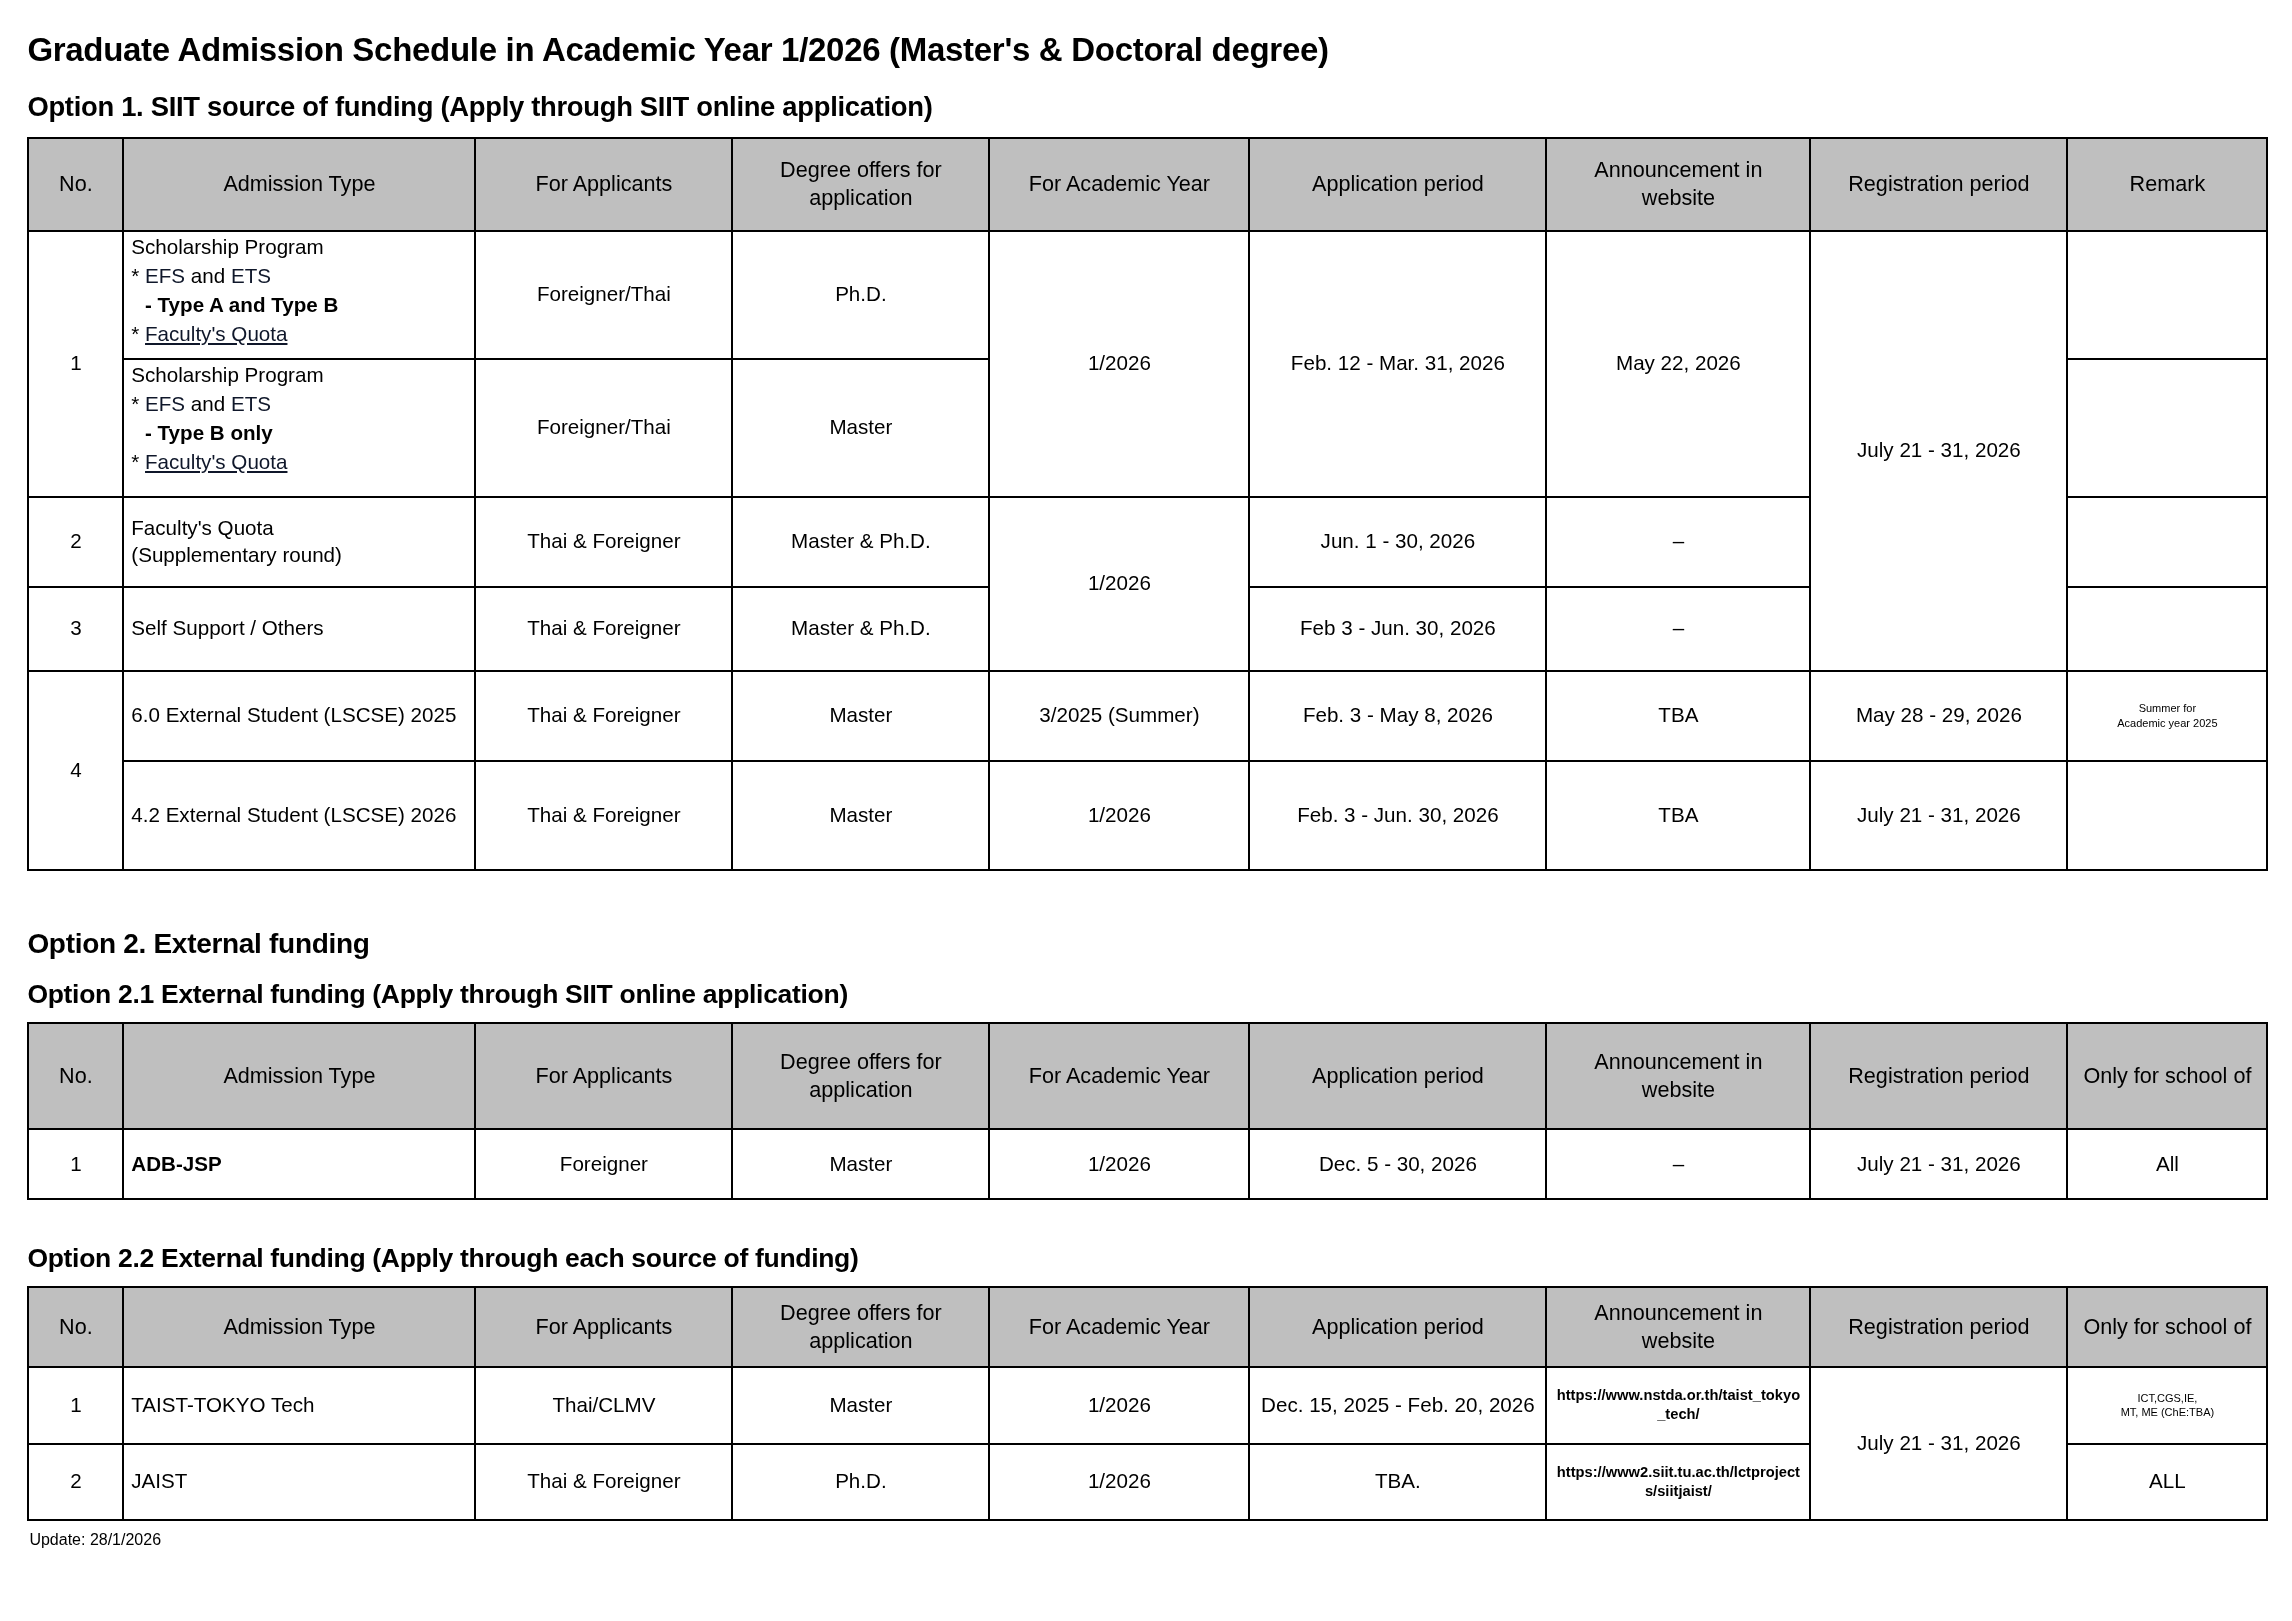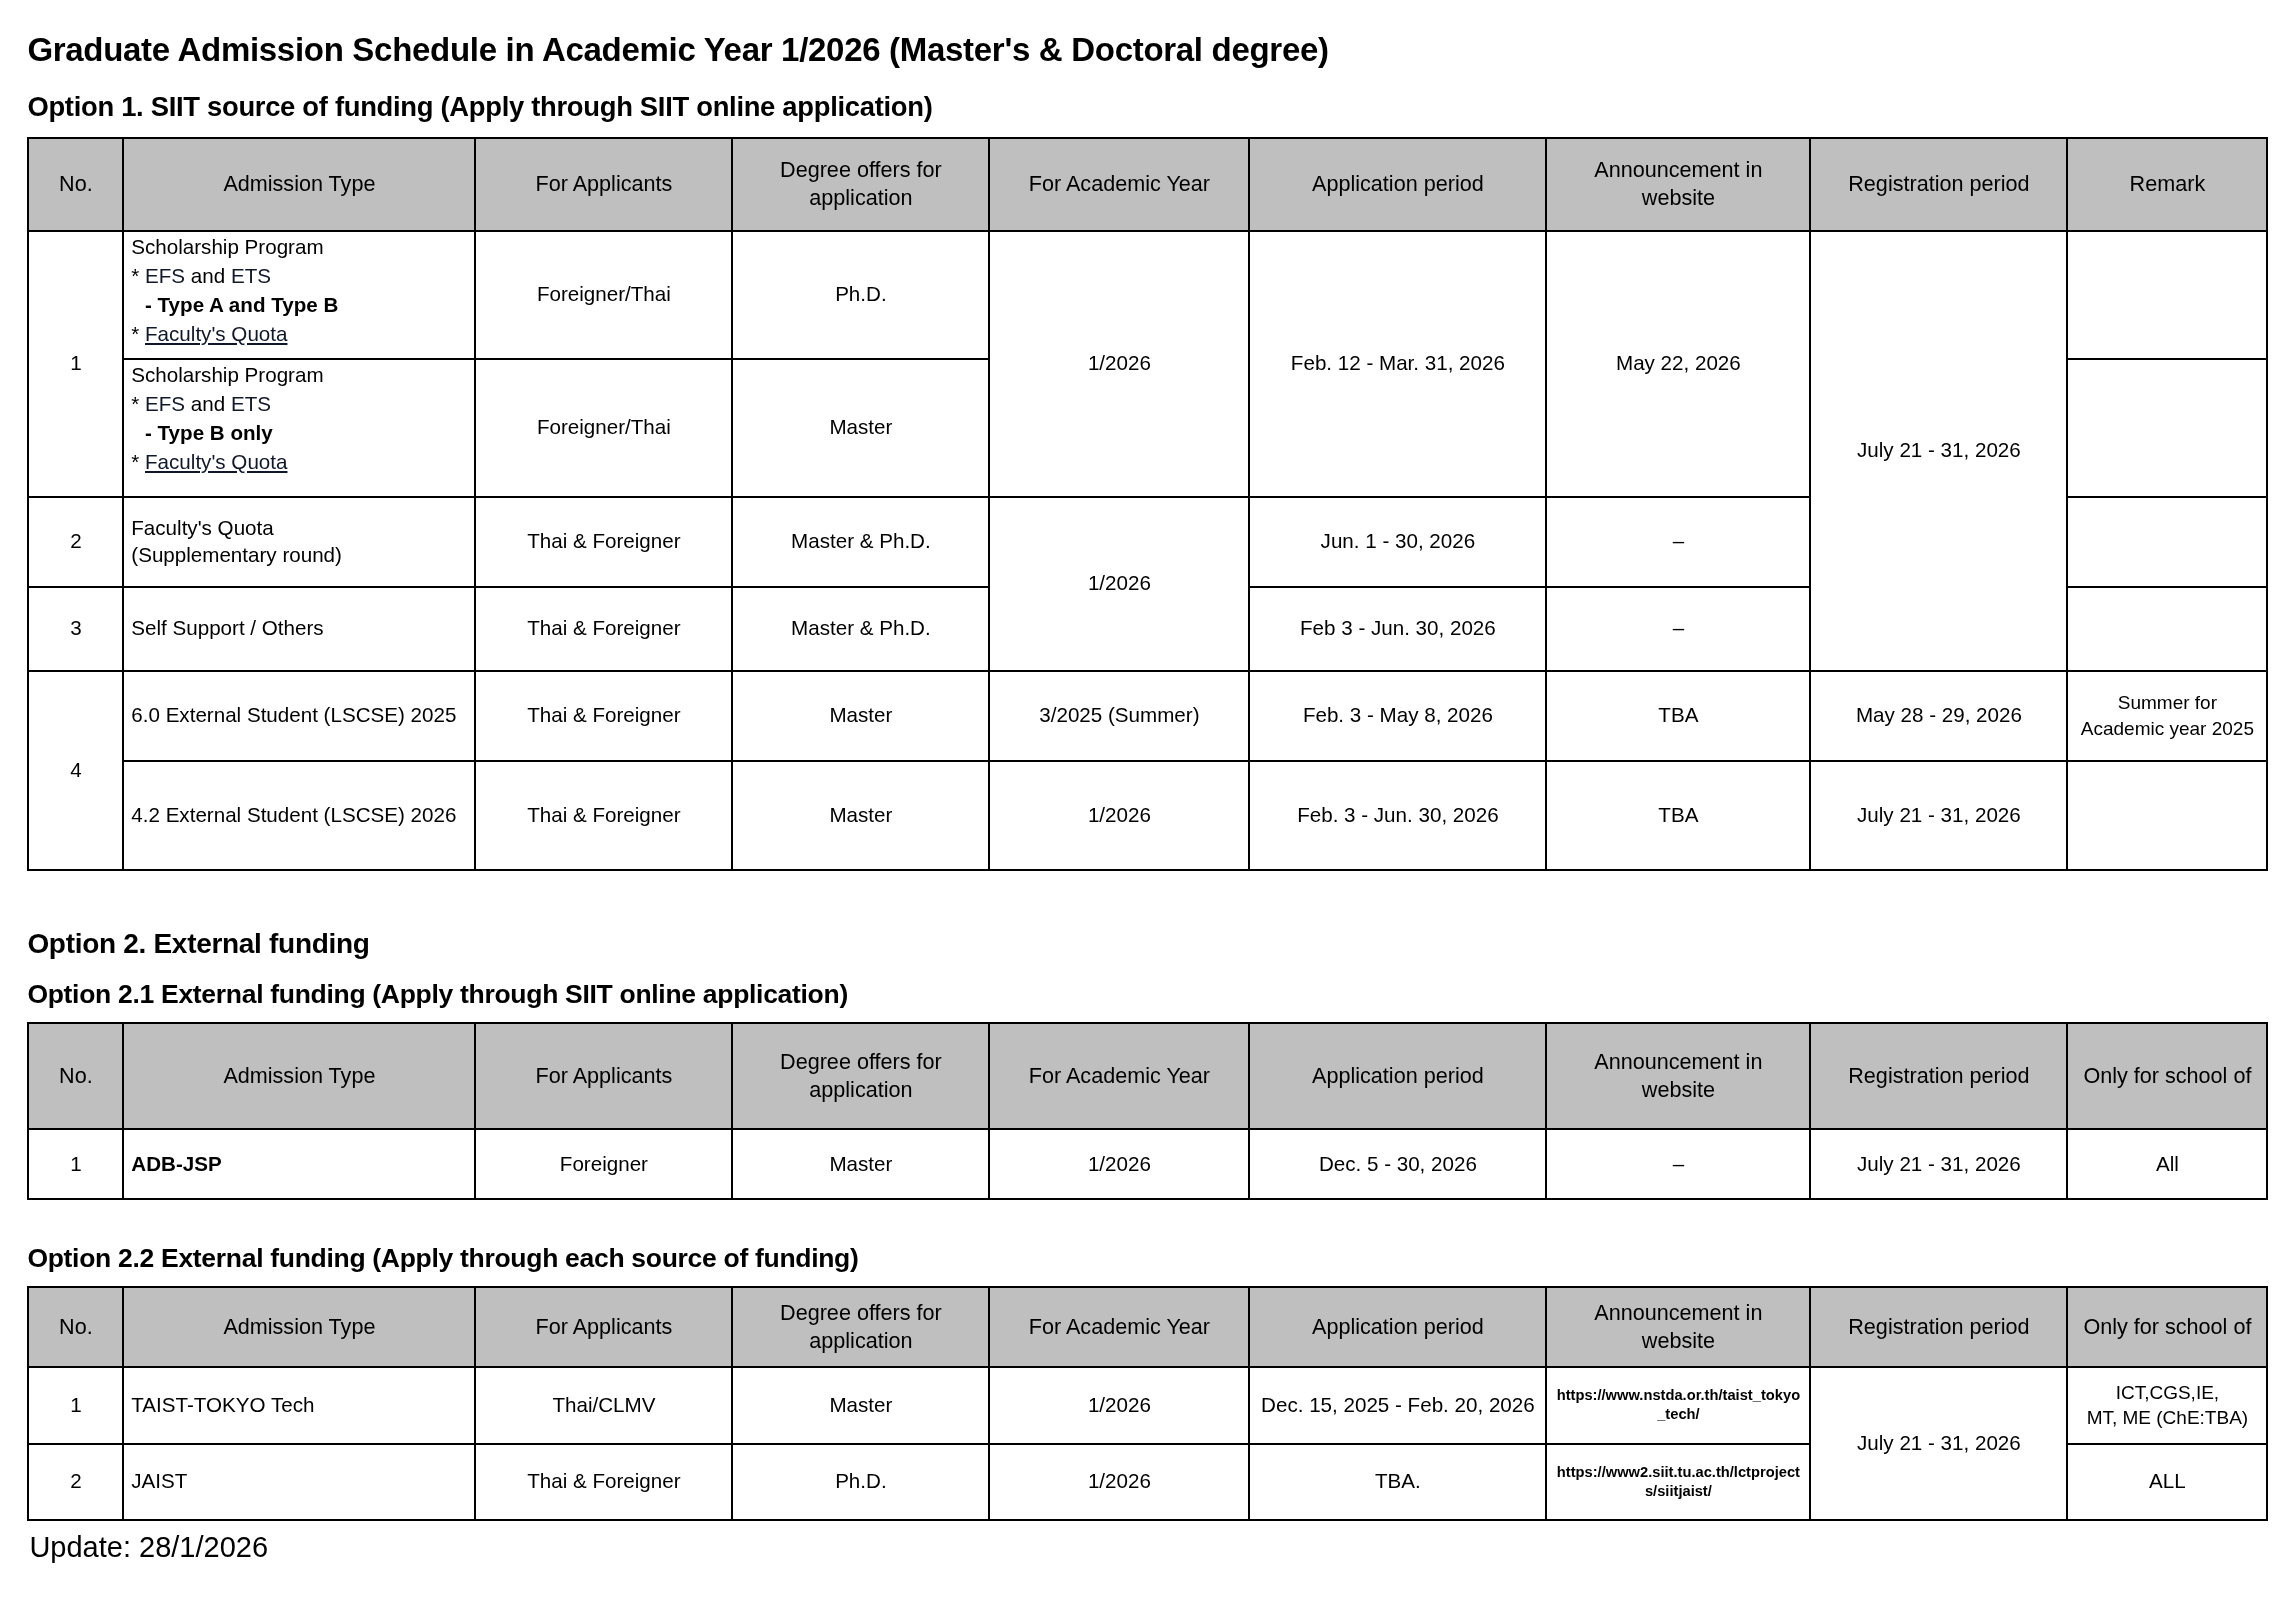--- a/index.html
+++ b/index.html
@@ -24,24 +24,24 @@
     padding:2px 7.8px; box-sizing:border-box;
     overflow:hidden; line-height:1.3;
   }
   th { background:#bfbfbf; font-size:21.6px; }
   td.adm { text-align:left; padding-left:6.9px; }
   td.sch { vertical-align:top; line-height:29px; padding-top:0; }
   .red { color:#0f172a; }
   .u { text-decoration:underline; }
   .b { font-weight:bold; }
   .ind { padding-left:13.7px; }
-  .small { font-size:19px; line-height:1.35; }
+  .small { font-size:11px; line-height:1.35; }
   .url { font-weight:bold; font-size:14.7px; line-height:1.3; word-break:break-all; }
   tr.sep > td { border-bottom:2.9px solid #000; }
-  .footer { font-size:29px; margin:9.8px 0 0 2px; }
+  .footer { font-size:16px; margin:9.8px 0 0 2px; }
 </style>
 </head>
 <body>
 
 <h1 class="page-title">Graduate Admission Schedule in Academic Year 1/2026 (Master's &amp; Doctoral degree)</h1>
 
 <h2 class="sec-heading">Option 1. SIIT source of funding (Apply through SIIT online application)</h2>
 
 <table>
   <colgroup>

